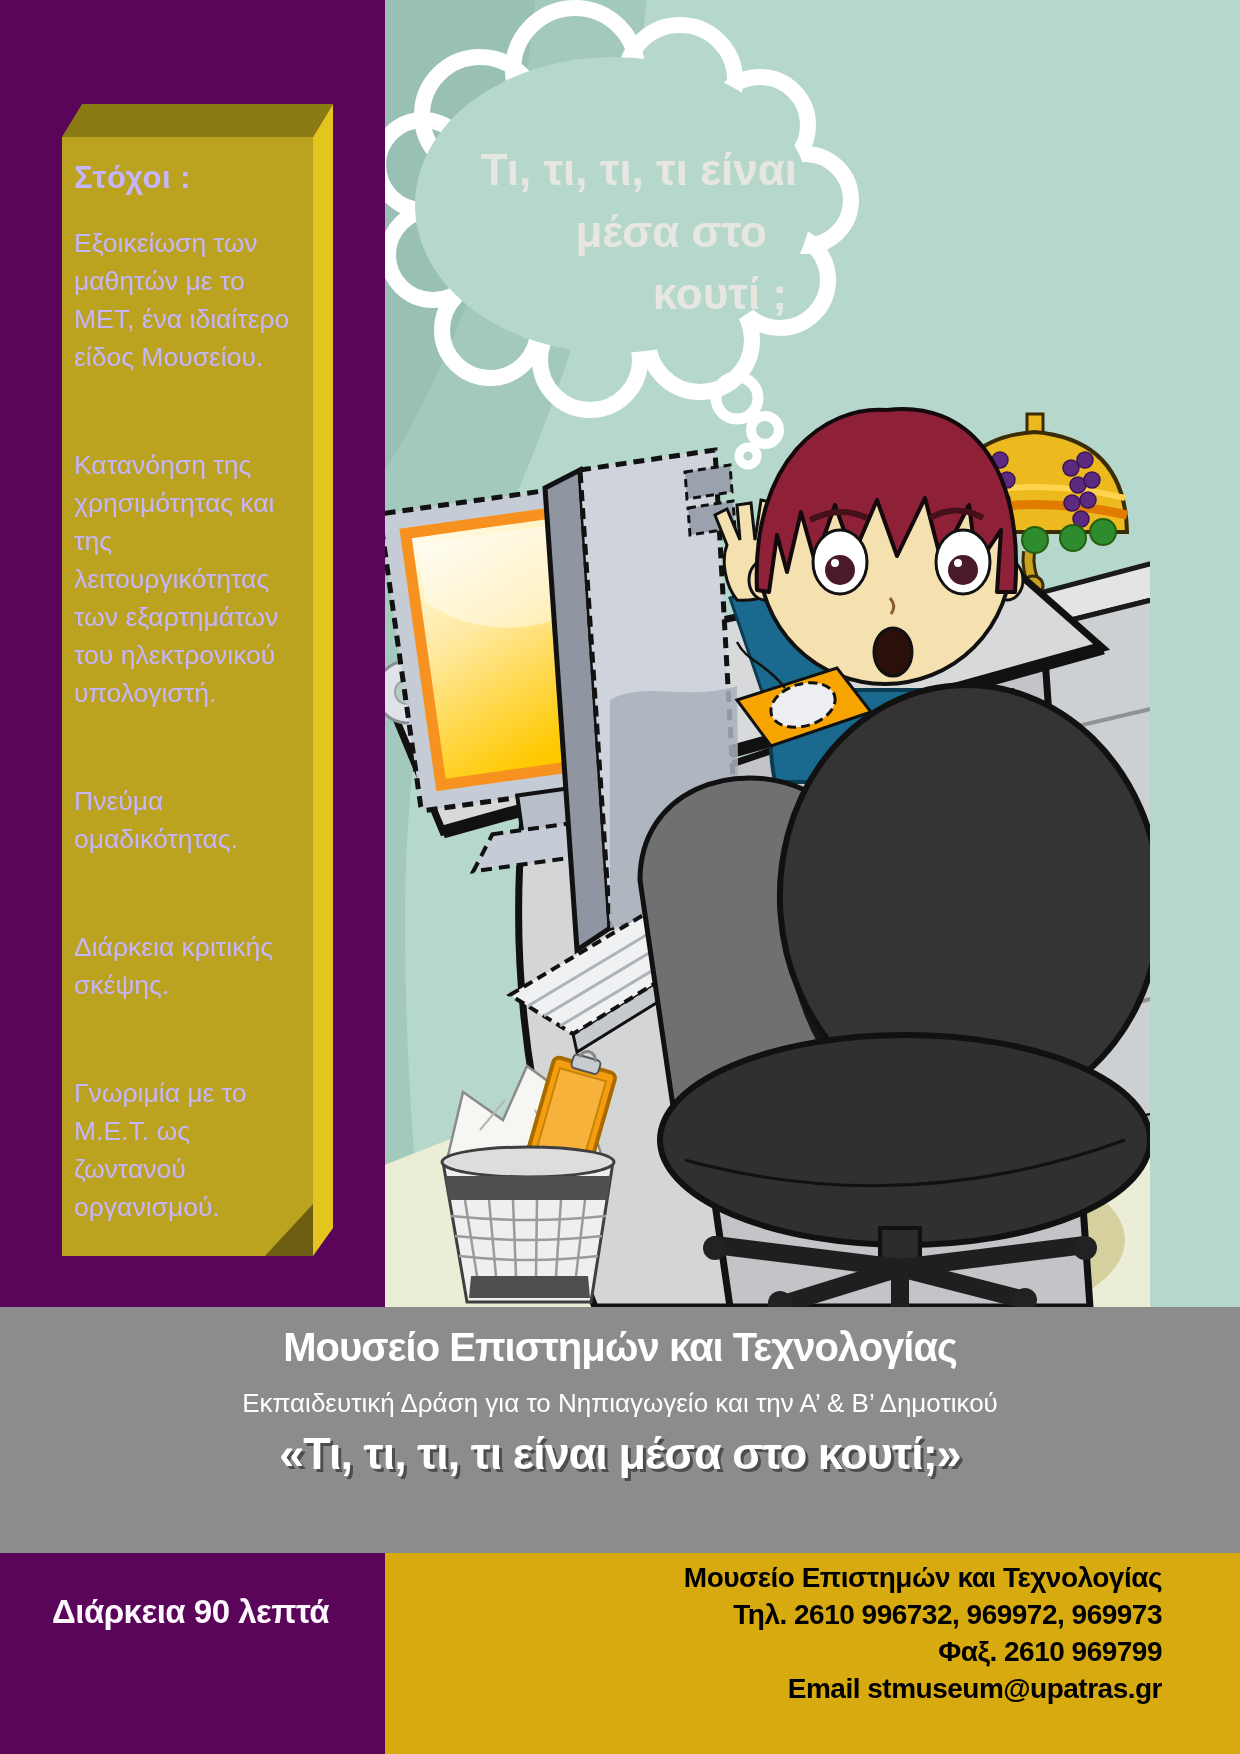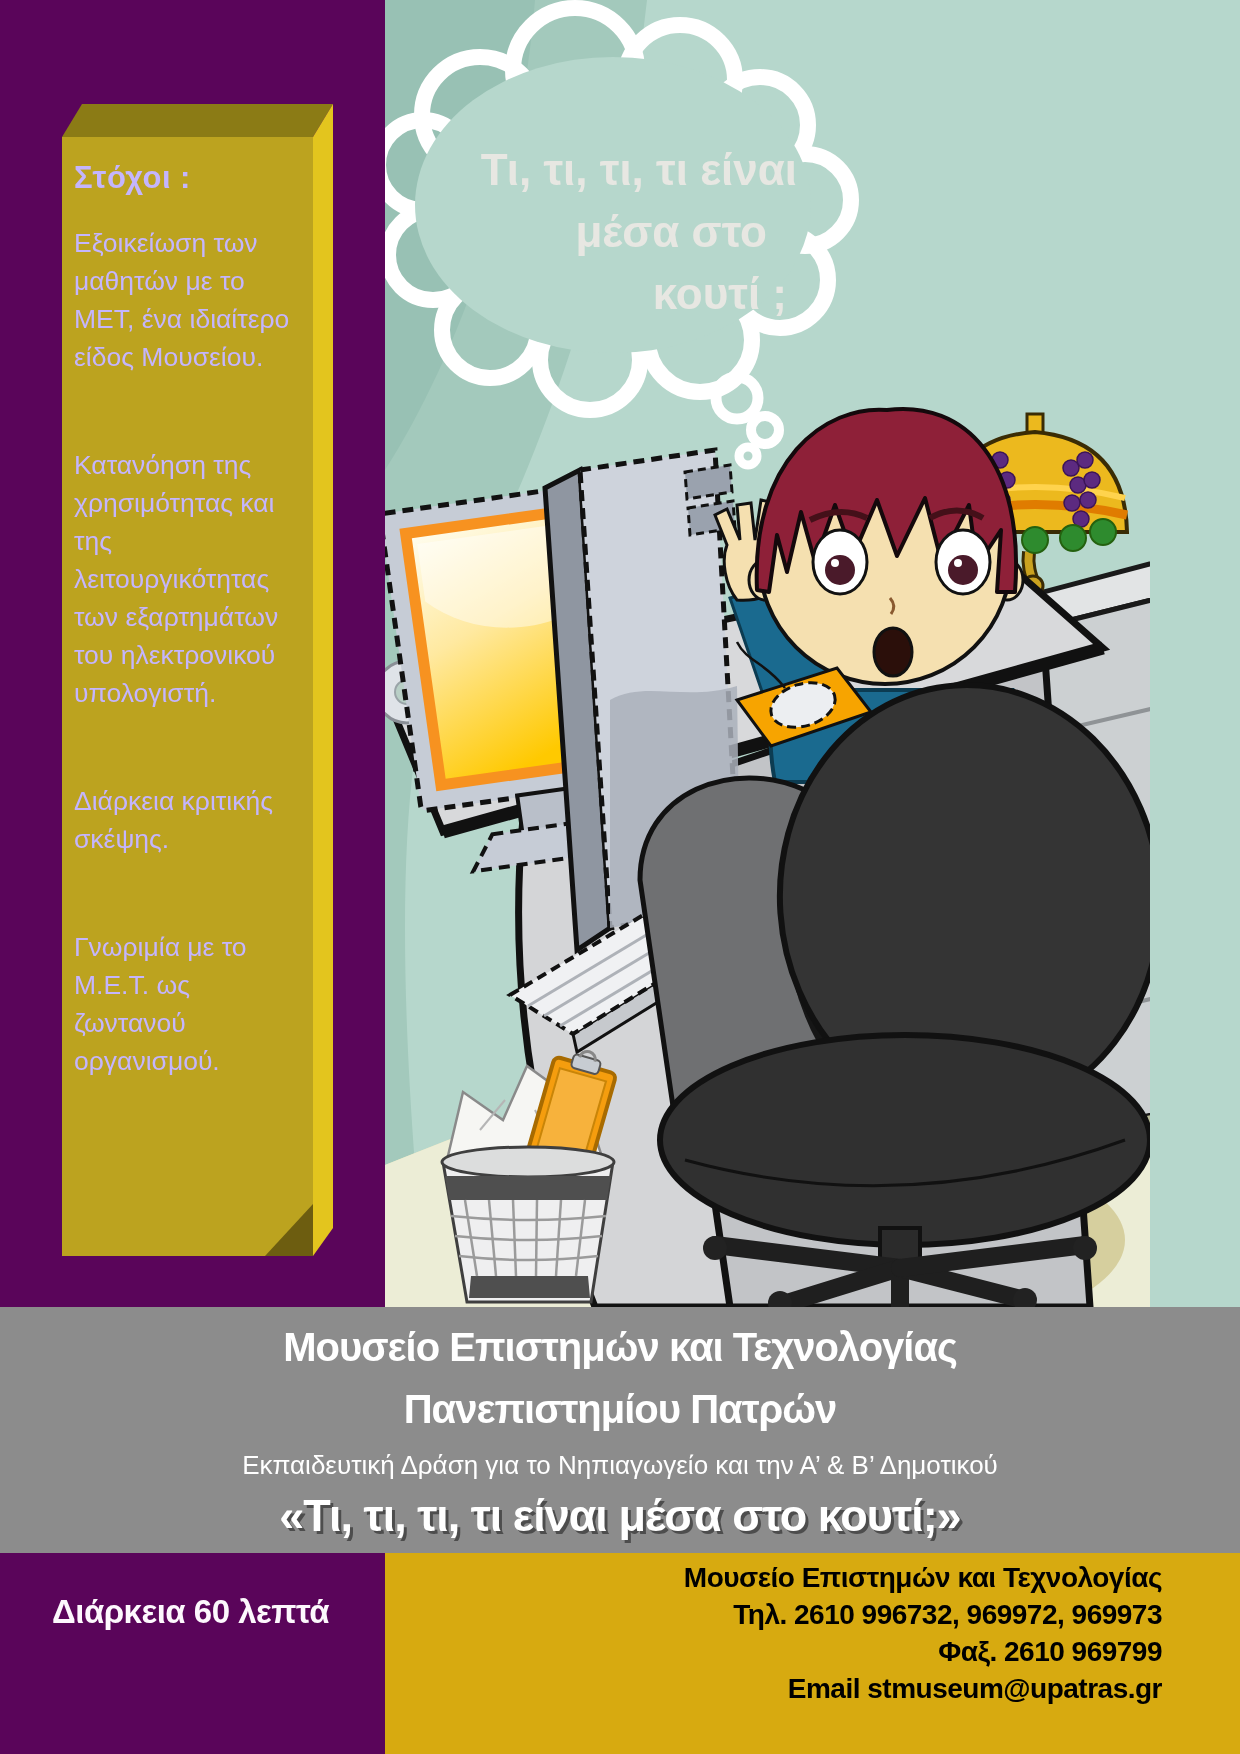--- a/index.html
+++ b/index.html
@@ -46,20 +46,21 @@
     <svg id="goalbox-svg" class="abs" width="385" height="1307" viewBox="0 0 385 1307">
       <polygon points="62,137 313,137 333,104 82,104" fill="#8b7b15"></polygon>
       <polygon points="313,137 333,104 333,1228 313,1256" fill="#e3c51e"></polygon>
       <rect x="62" y="137" width="251" height="1119" fill="#bca31f"></rect>
       <polygon points="265,1256 313,1204 313,1256" fill="#6d5d10"></polygon>
     </svg>
     <div id="goal-text" class="abs">
       <h2>Στόχοι :</h2>
       <p>Εξοικείωση των μαθητών με το ΜΕΤ, ένα ιδιαίτερο είδος Μουσείου.</p>
       <p>Κατανόηση  της χρησιμότητας και της λειτουργικότητας των εξαρτημάτων του ηλεκτρονικού υπολογιστή.</p>
+      <p>Πνεύμα ομαδικότητας.</p>
       <p>Διάρκεια κριτικής σκέψης.</p>
       <p>Γνωριμία με το Μ.Ε.Τ. ως ζωντανού οργανισμού.</p>
     </div>
   </div>
 
   <div id="cartoon" class="abs">
     <svg width="855" height="1307" viewBox="0 0 855 1307">
       <defs>
         <linearGradient id="lcd" x1="0" y1="0" x2="0.35" y2="1">
           <stop offset="0" stop-color="#fffef2"></stop>
@@ -266,28 +267,27 @@
           <path d="M66,1216 Q143,1224 221,1216" fill="none"></path>
           <path d="M70,1236 Q143,1244 217,1236" fill="none"></path>
           <path d="M74,1256 Q143,1264 213,1256" fill="none"></path>
         </g>
       </g>
     </svg>
   </div>
 
   <div id="banner" class="abs">
     <div class="banner-l1">Μουσείο Επιστημών και Τεχνολογίας</div>
-    <div class="banner-l2">Πανεπιστημίου Πατρών</div>
     <div class="banner-l3">Εκπαιδευτική Δράση για το Νηπιαγωγείο και την Α’ &amp; Β’ Δημοτικού</div>
     <div class="banner-quote">«Τι, τι, τι, τι είναι μέσα στο κουτί;»</div>
   </div>
 
   <div id="footer" class="abs">
     <div id="duration-block">
-      <span>Διάρκεια  60 λεπτά</span>
+      <span>Διάρκεια  90 λεπτά</span>
     </div>
     <div id="contact-block">
       <div>Μουσείο Επιστημών και Τεχνολογίας</div>
       <div>Τηλ. 2610 996732, 969972, 969973</div>
       <div>Φαξ. 2610 969799</div>
       <div>Email stmuseum@upatras.gr</div>
     </div>
   </div>
 
 </div>

